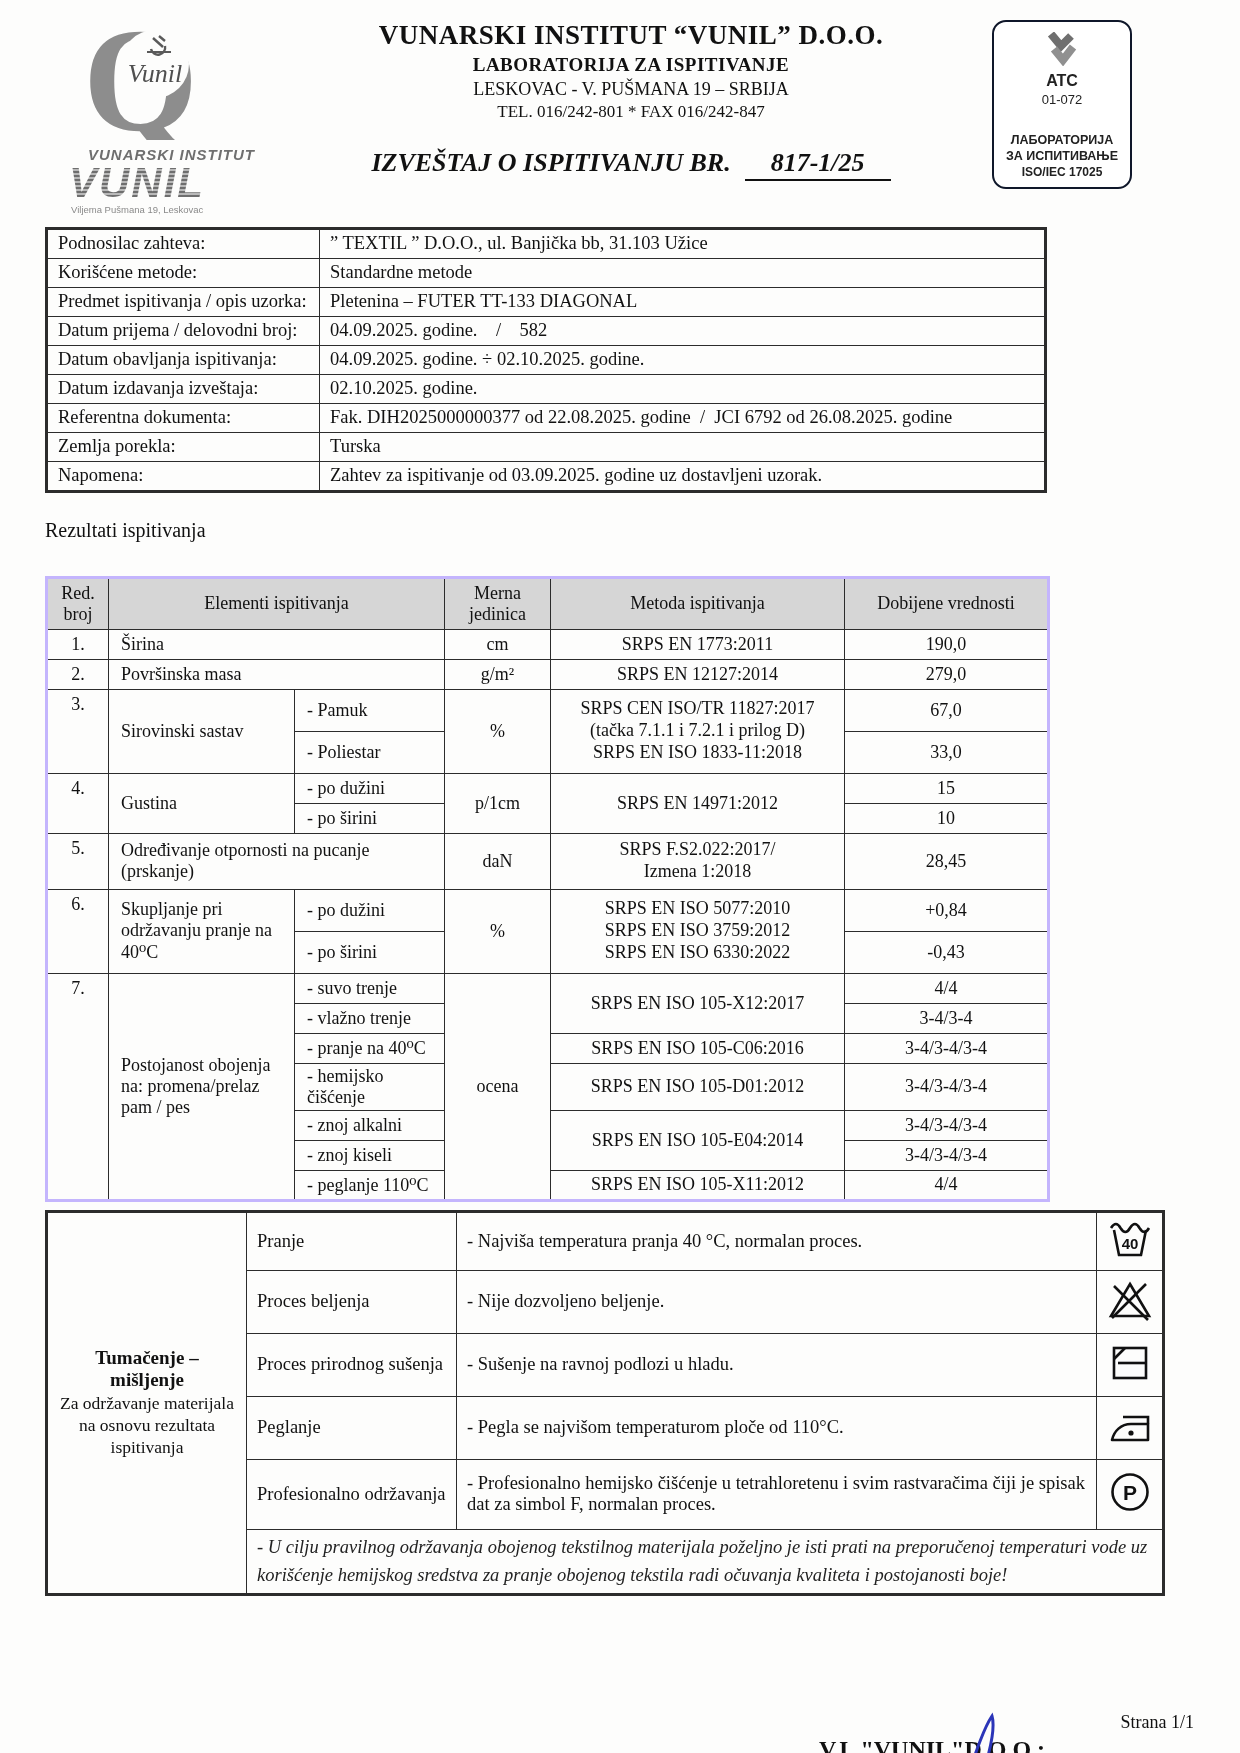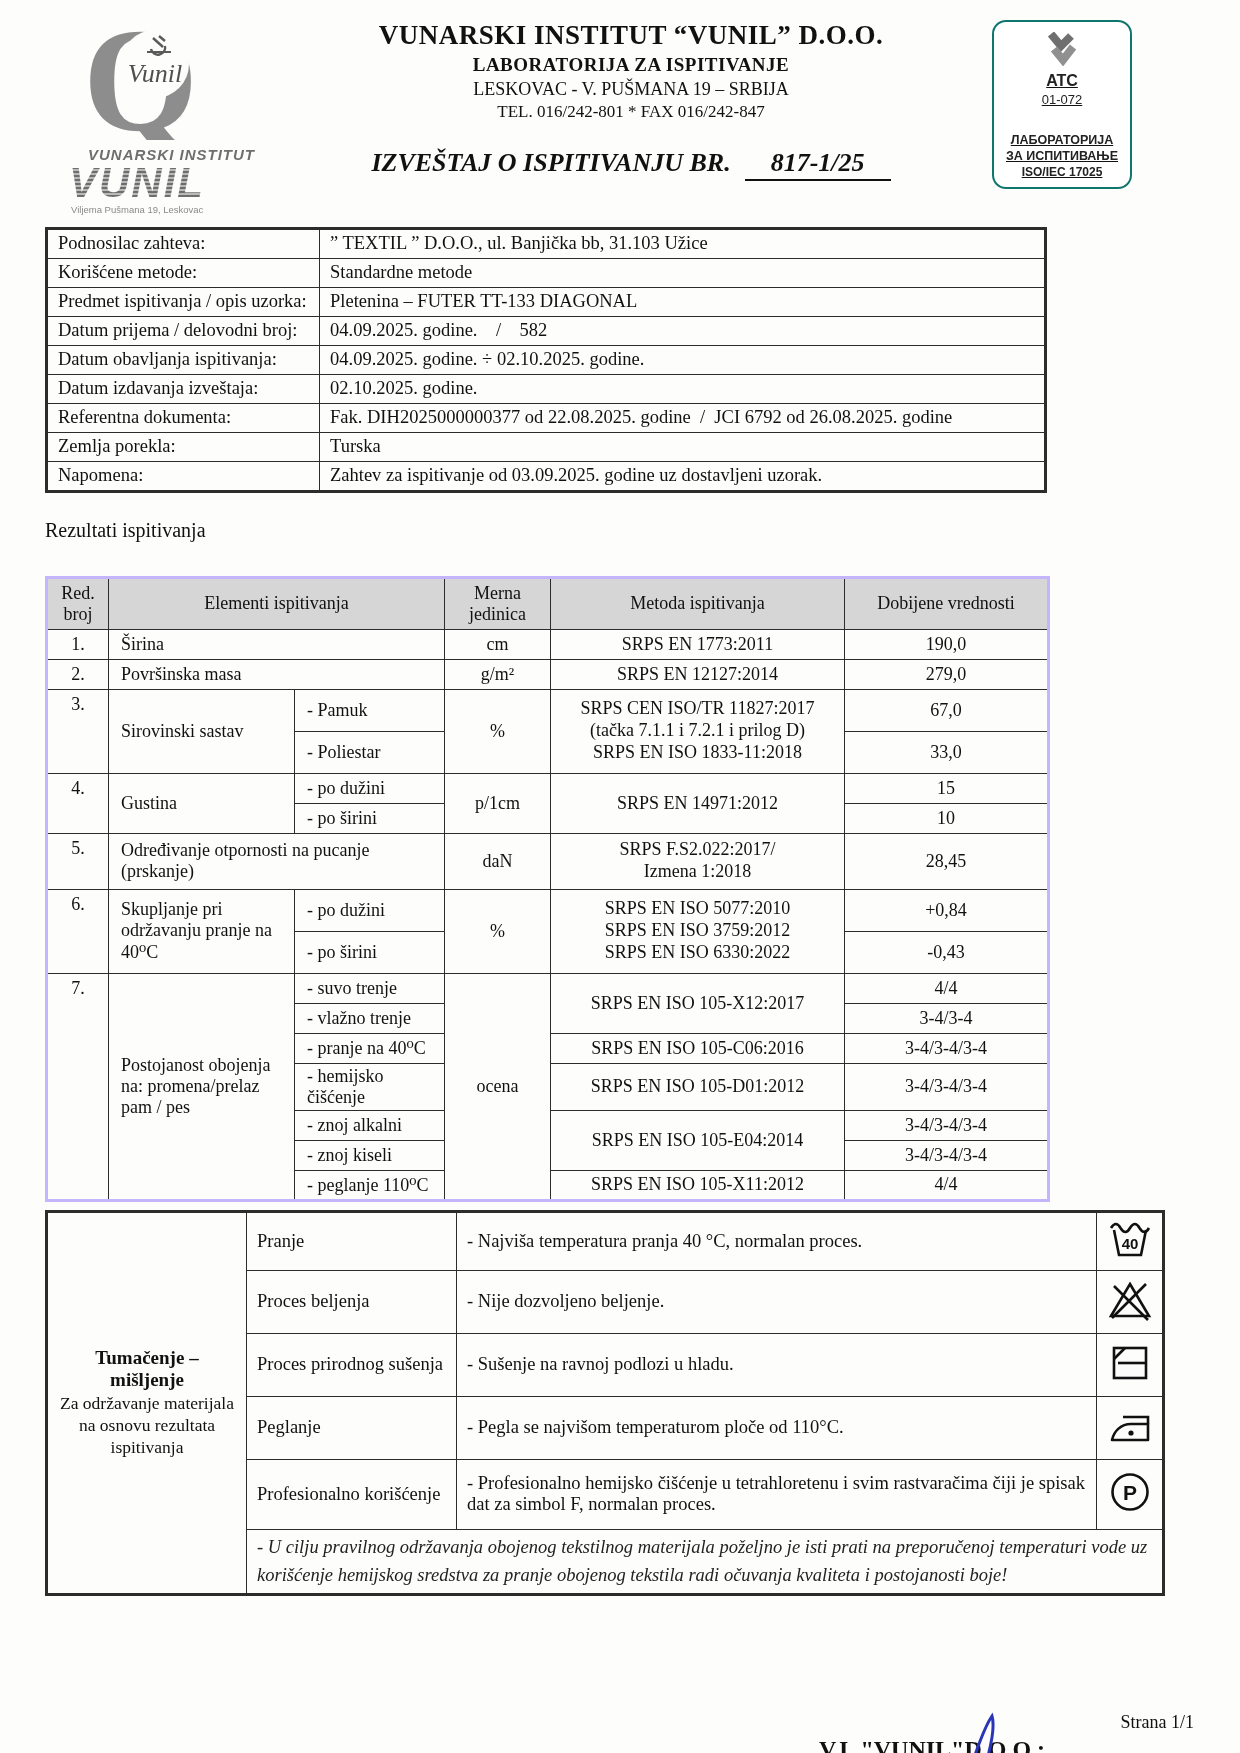--- a/index.html
+++ b/index.html
@@ -14,21 +14,21 @@
   .logo-brand { font-family:"Liberation Sans",sans-serif; font-size:42px; font-weight:bold; font-style:italic; color:#7c7c7c; letter-spacing:2px; line-height:0.95; text-align:left; padding-left:24px;
       background:repeating-linear-gradient(180deg,#6e6e6e 0 2px,#b9b9b9 2px 4px); -webkit-background-clip:text; background-clip:text; -webkit-text-fill-color:transparent; }
   .logo-addr { font-family:"Liberation Sans",sans-serif; font-size:9.5px; color:#8a8a8a; text-align:left; padding-left:26px; margin-top:1px; }
   .hdr-center { flex:1; text-align:center; padding-top:8px; }
   .org-name { font-size:27px; font-weight:bold; letter-spacing:0.5px; }
   .lab { font-size:19px; font-weight:bold; margin-top:3px; letter-spacing:0.5px; }
   .addr { font-size:18px; margin-top:3px; }
   .phone { font-size:17px; margin-top:2px; }
   .report-line { margin-top:26px; font-size:26px; font-weight:bold; font-style:italic; }
   .report-num { display:inline-block; border-bottom:2.5px solid #111; padding:0 26px 1px 26px; margin-left:14px; }
-  .hdr-badge { flex:0 0 140px; margin-right:68px; margin-top:8px; border:2px solid #0f766e; border-radius:14px; padding:10px 4px 8px; text-align:center; background:#fff;text-decoration:underline; }
+  .hdr-badge { flex:0 0 140px; margin-right:68px; margin-top:8px; border:2px solid #0f172a; border-radius:14px; padding:10px 4px 8px; text-align:center; background:#fff; }
   .badge-name { font-family:"Liberation Sans",sans-serif; font-weight:bold; font-size:16px; margin-top:2px; color:#222; }
   .badge-num { font-family:"Liberation Sans",sans-serif; font-size:13px; margin-top:2px; color:#222; }
   .badge-l { font-family:"Liberation Sans",sans-serif; font-size:12.5px; font-weight:bold; color:#222; line-height:1.25; }
   .badge-iso { font-family:"Liberation Sans",sans-serif; font-size:12px; font-weight:bold; color:#222; margin-top:1px; }
   .badge-gap { height:26px; }
 
   
   table { border-collapse:collapse; table-layout:fixed; }
   td,th { border:1px solid #2c2c2c; vertical-align:middle; }
 
@@ -332,21 +332,21 @@
       <td class="int-desc">-  Pegla se najvišom temperaturom ploče od 110°C.</td>
       <td class="int-sym">
         <svg width="46" height="44" viewBox="0 0 44 44">
           <path d="M4,37 C6,28 13,21 23,21 L40,21 L40,37 Z" fill="none" stroke="#111" stroke-width="2.6" stroke-linejoin="round"></path>
           <path d="M15,14 H40 V21" fill="none" stroke="#111" stroke-width="2.6"></path>
           <circle cx="23" cy="30" r="2.6" fill="#111"></circle>
         </svg>
       </td>
     </tr>
     <tr class="ih68">
-      <td class="int-proc">Profesionalno korišćenje</td>
+      <td class="int-proc">Profesionalno održavanja</td>
       <td class="int-desc">- Profesionalno hemijsko čišćenje u tetrahloretenu i svim rastvaračima čiji je spisak dat za simbol F, normalan proces.</td>
       <td class="int-sym">
         <svg width="46" height="44" viewBox="0 0 44 44">
           <circle cx="22" cy="22" r="17.5" fill="none" stroke="#111" stroke-width="2.6"></circle>
           <text x="22" y="30" text-anchor="middle" font-family="Liberation Sans, sans-serif" font-size="21" font-weight="bold" fill="#111">P</text>
         </svg>
       </td>
     </tr>
     <tr>
       <td class="int-note" colspan="3">- U cilju pravilnog održavanja obojenog tekstilnog materijala poželjno je isti prati na preporučenoj temperaturi vode uz korišćenje hemijskog sredstva za pranje obojenog tekstila radi očuvanja kvaliteta i postojanosti boje!</td>

